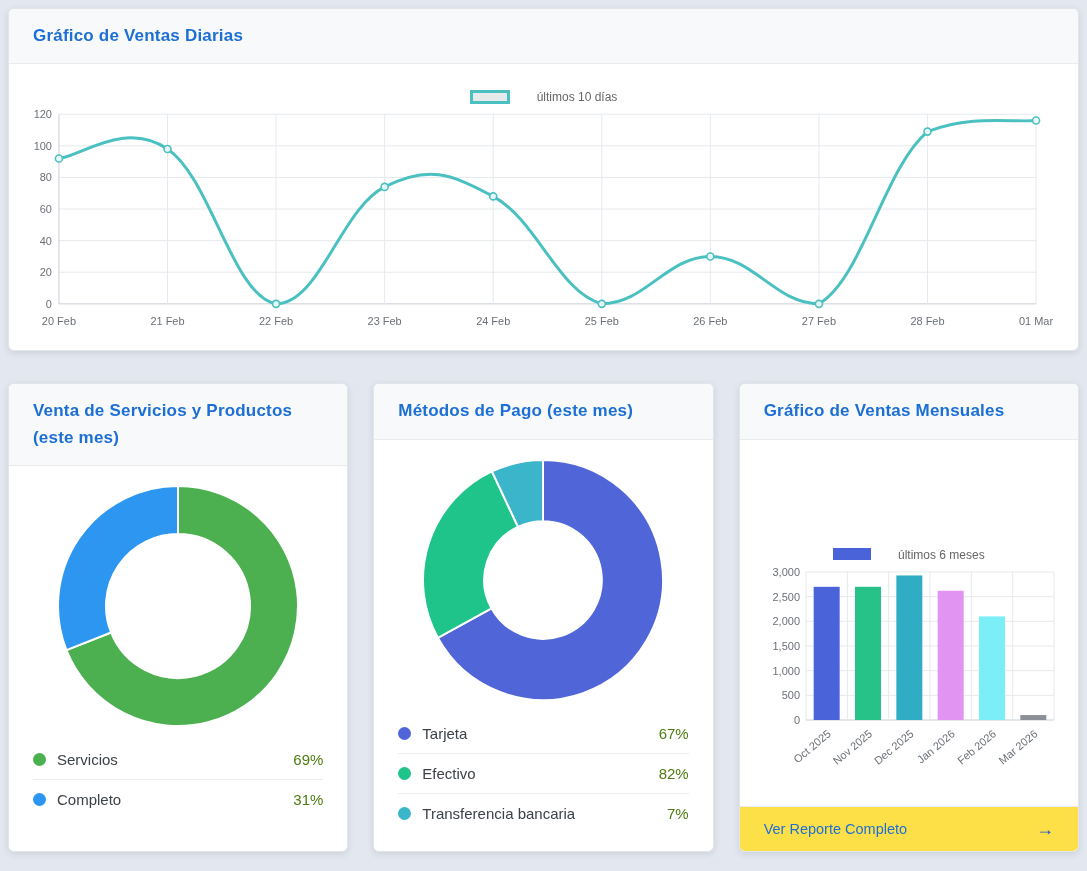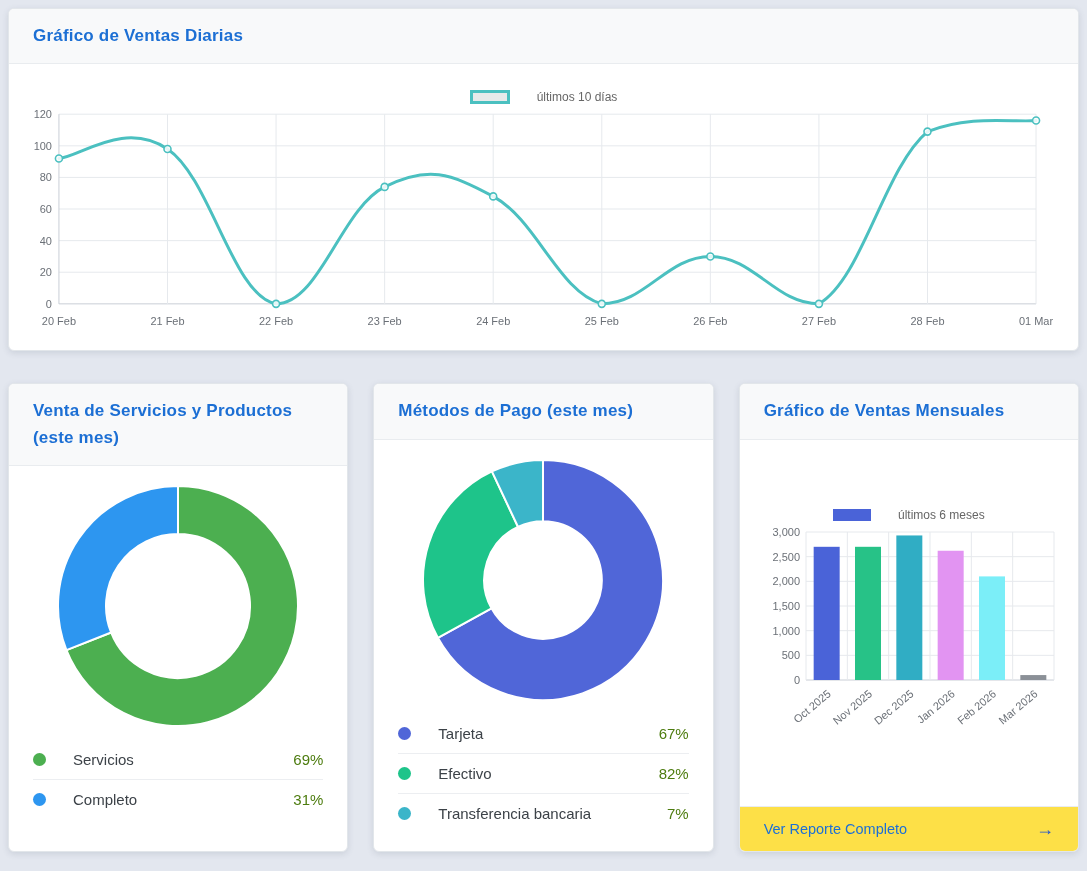--- a/index.html
+++ b/index.html
@@ -15,36 +15,36 @@
     box-shadow:0 2px 6px rgba(70,80,100,.15);
     overflow:hidden;display:flex;flex-direction:column;box-sizing:border-box;
   }
   .card-top{margin-bottom:32px;}
   .card-header{background:#f8f9fa;border-bottom:1px solid #e9ecef;padding:14px 24px;}
   .card-title{margin:0;font-size:17px;font-weight:600;color:#1c6fd4;line-height:1.55;letter-spacing:.2px;}
   .row{display:flex;gap:25px;align-items:stretch;}
   .row .card{flex:1 1 0;min-width:0;}
   .card-body{display:flex;flex-direction:column;flex:1;}
   
-  .chart-legend{display:flex;justify-content:center;align-items:center;gap:27px;margin-top:26px;cursor:pointer;}
+  .chart-legend{display:flex;justify-content:center;gap:27px;margin-top:26px;cursor:pointer;}
   .chart-legend .legend-text{font-size:12px;color:#666;}
   .chip-line{width:40px;height:14px;background:#e7eaea;border:3px solid #4bc0c0;box-sizing:border-box;display:inline-block;}
   .chip-bar{width:38px;height:12px;background:#4a63d8;display:inline-block;}
   .line-chart{padding:2px 12px 6px;}
   svg text{font-family:"Liberation Sans",sans-serif;}
   .tick{font-size:11px;fill:#6b7077;}
   
   .donut{display:flex;justify-content:center;margin:18px 0 8px;}
   .legend-list{padding:4px 24px 18px;}
-  .lrow{display:flex;align-items:center;padding:11px 0;border-top:1px solid #eceef1;font-size:15px;color:#3c4248;gap:16px;}
+  .lrow{display:flex;align-items:center;padding:11px 0;border-top:1px solid #eceef1;font-size:15px;color:#3c4248;}
   .lrow:first-child{border-top:none;}
   .dot{width:13px;height:13px;border-radius:50%;margin-right:11px;flex:none;}
   .lval{margin-left:auto;font-weight:400;color:#4d7c0f;}
   
-  .bar-block{margin:68px auto 0;width:306px;}
+  .bar-block{margin:108px auto 0;width:306px;}
   .bar-block .chart-legend{margin-top:0;margin-bottom:2px;}
   .card-footer{
     margin-top:auto;background:#fde047;border-top:1px solid #e9ecf0;
     padding:13px 24px;display:flex;justify-content:space-between;align-items:center;
   }
   .footer-link{color:#1b6fd6;text-decoration:none;font-size:14.5px;}
   .arrow{color:#1e53d0;font-weight:700;font-size:18px;text-decoration:none;line-height:1;}
 </style>
 </head>
 <body>

